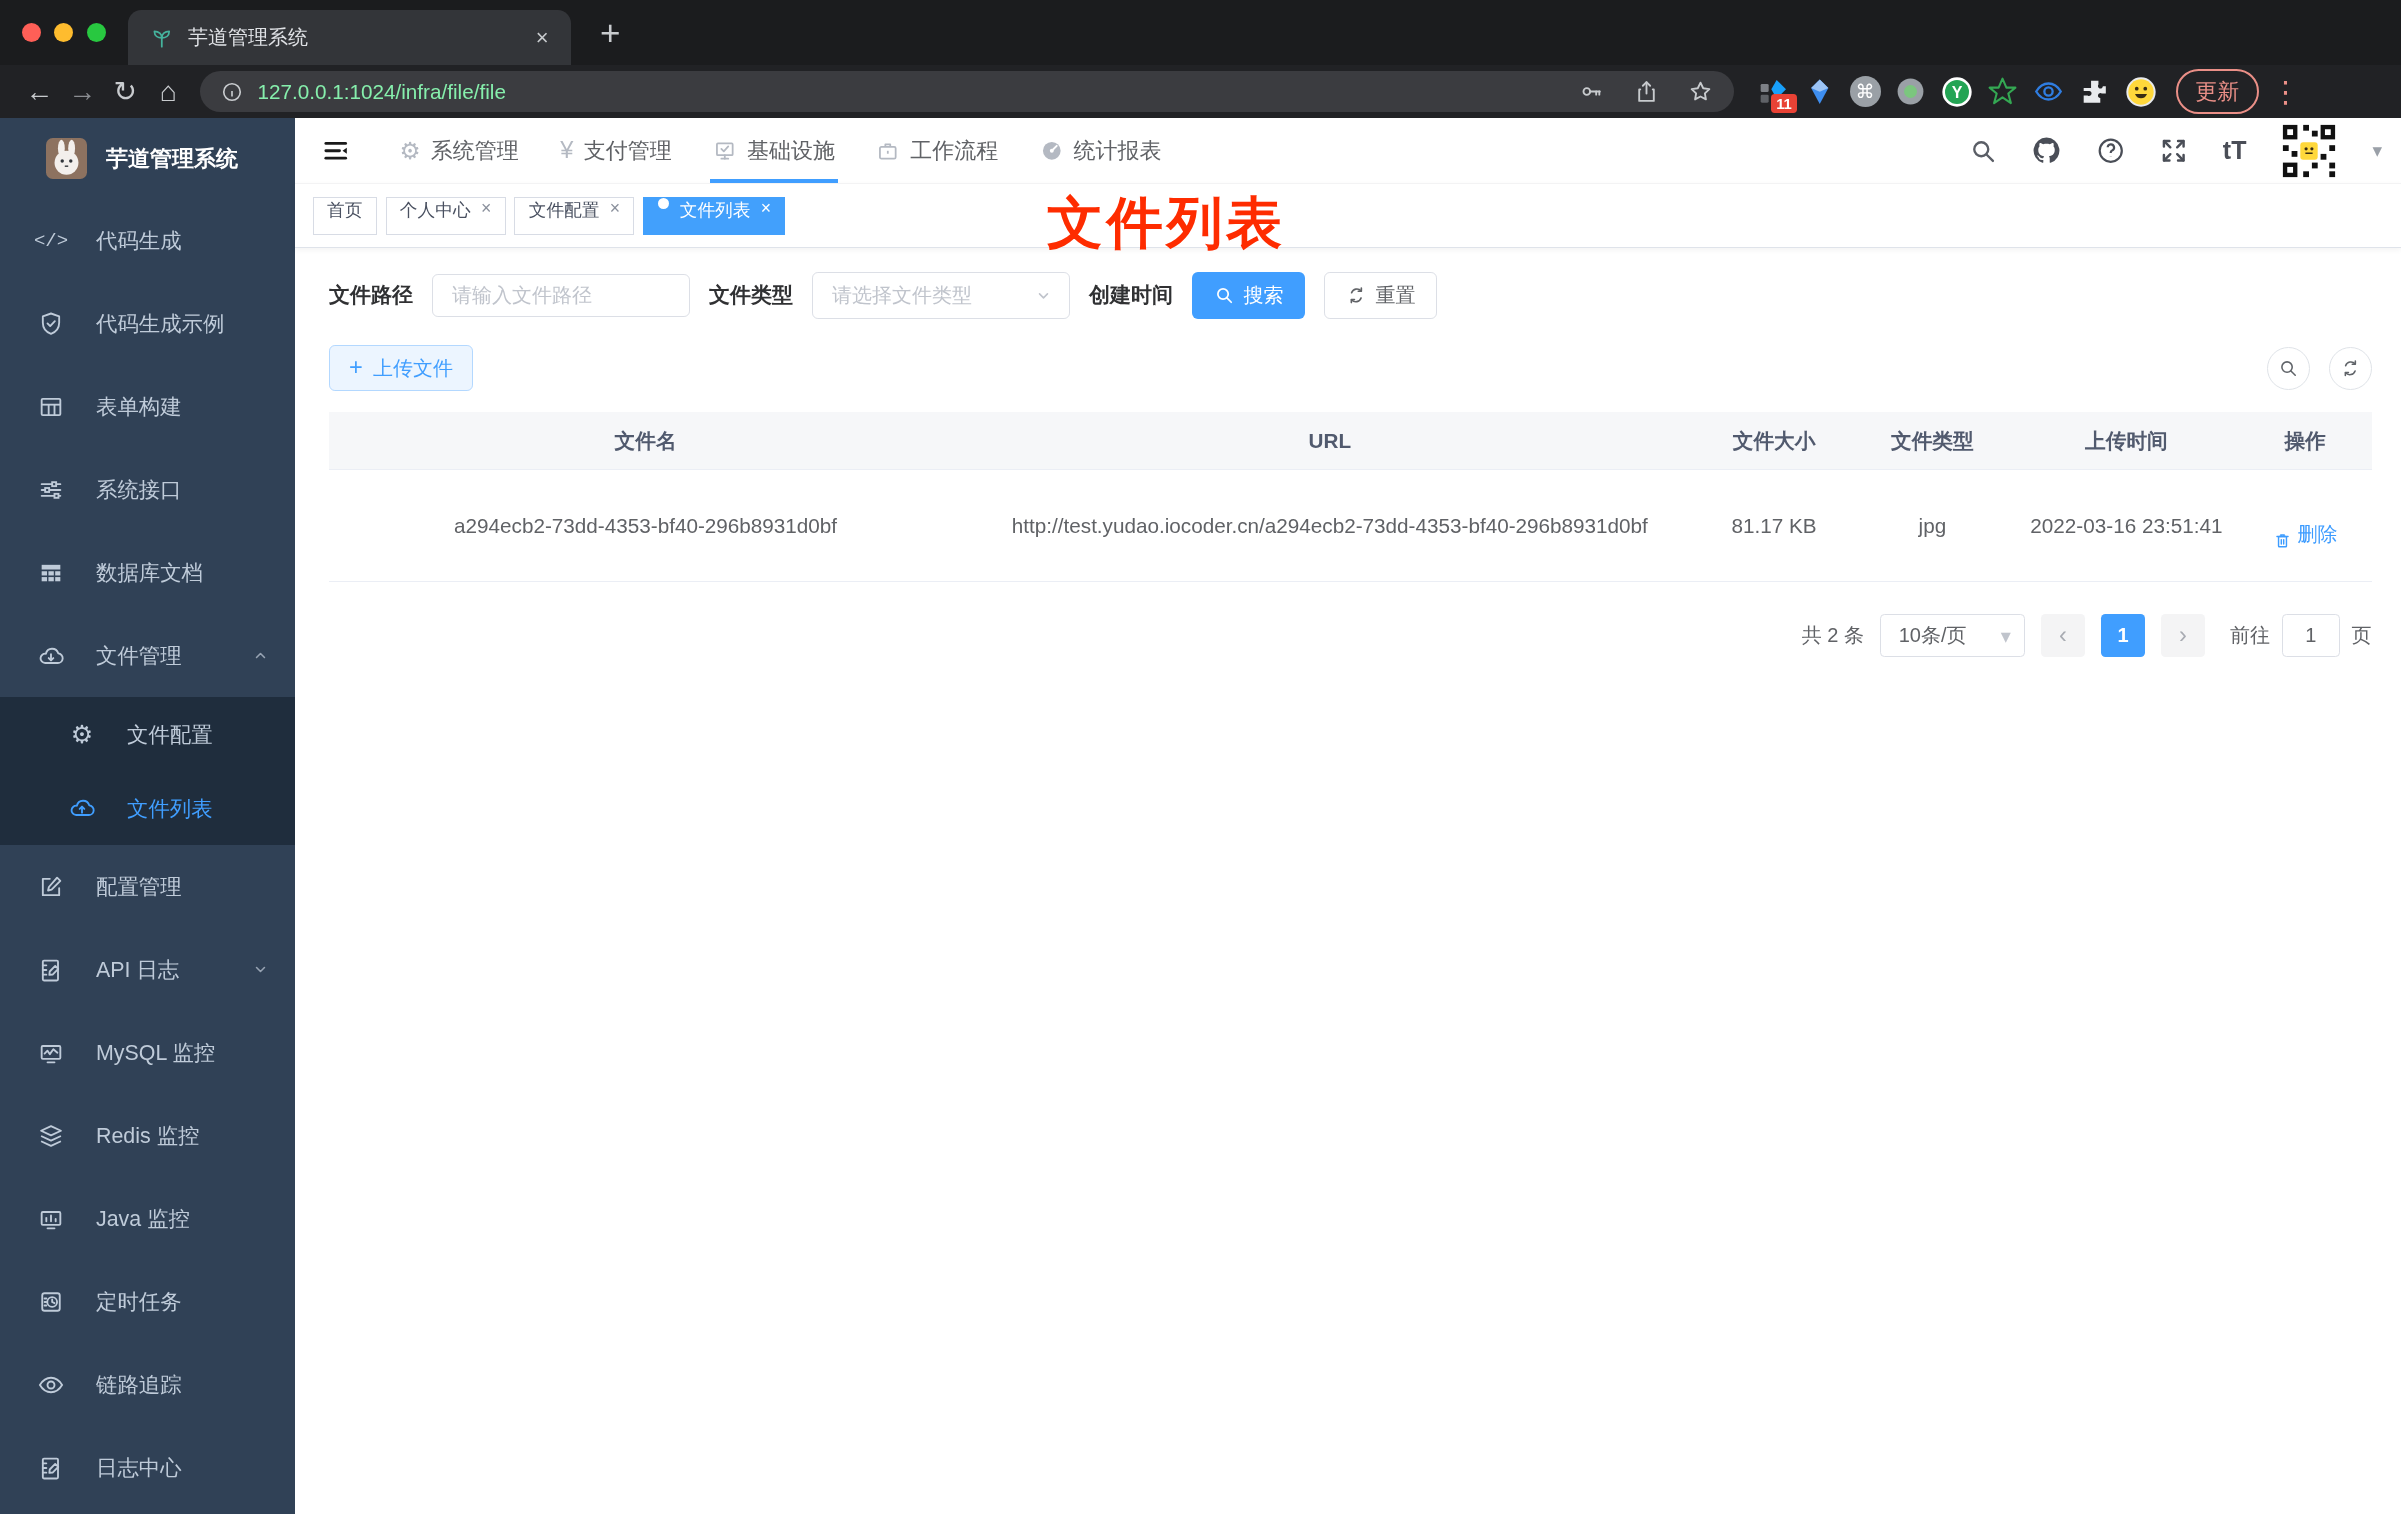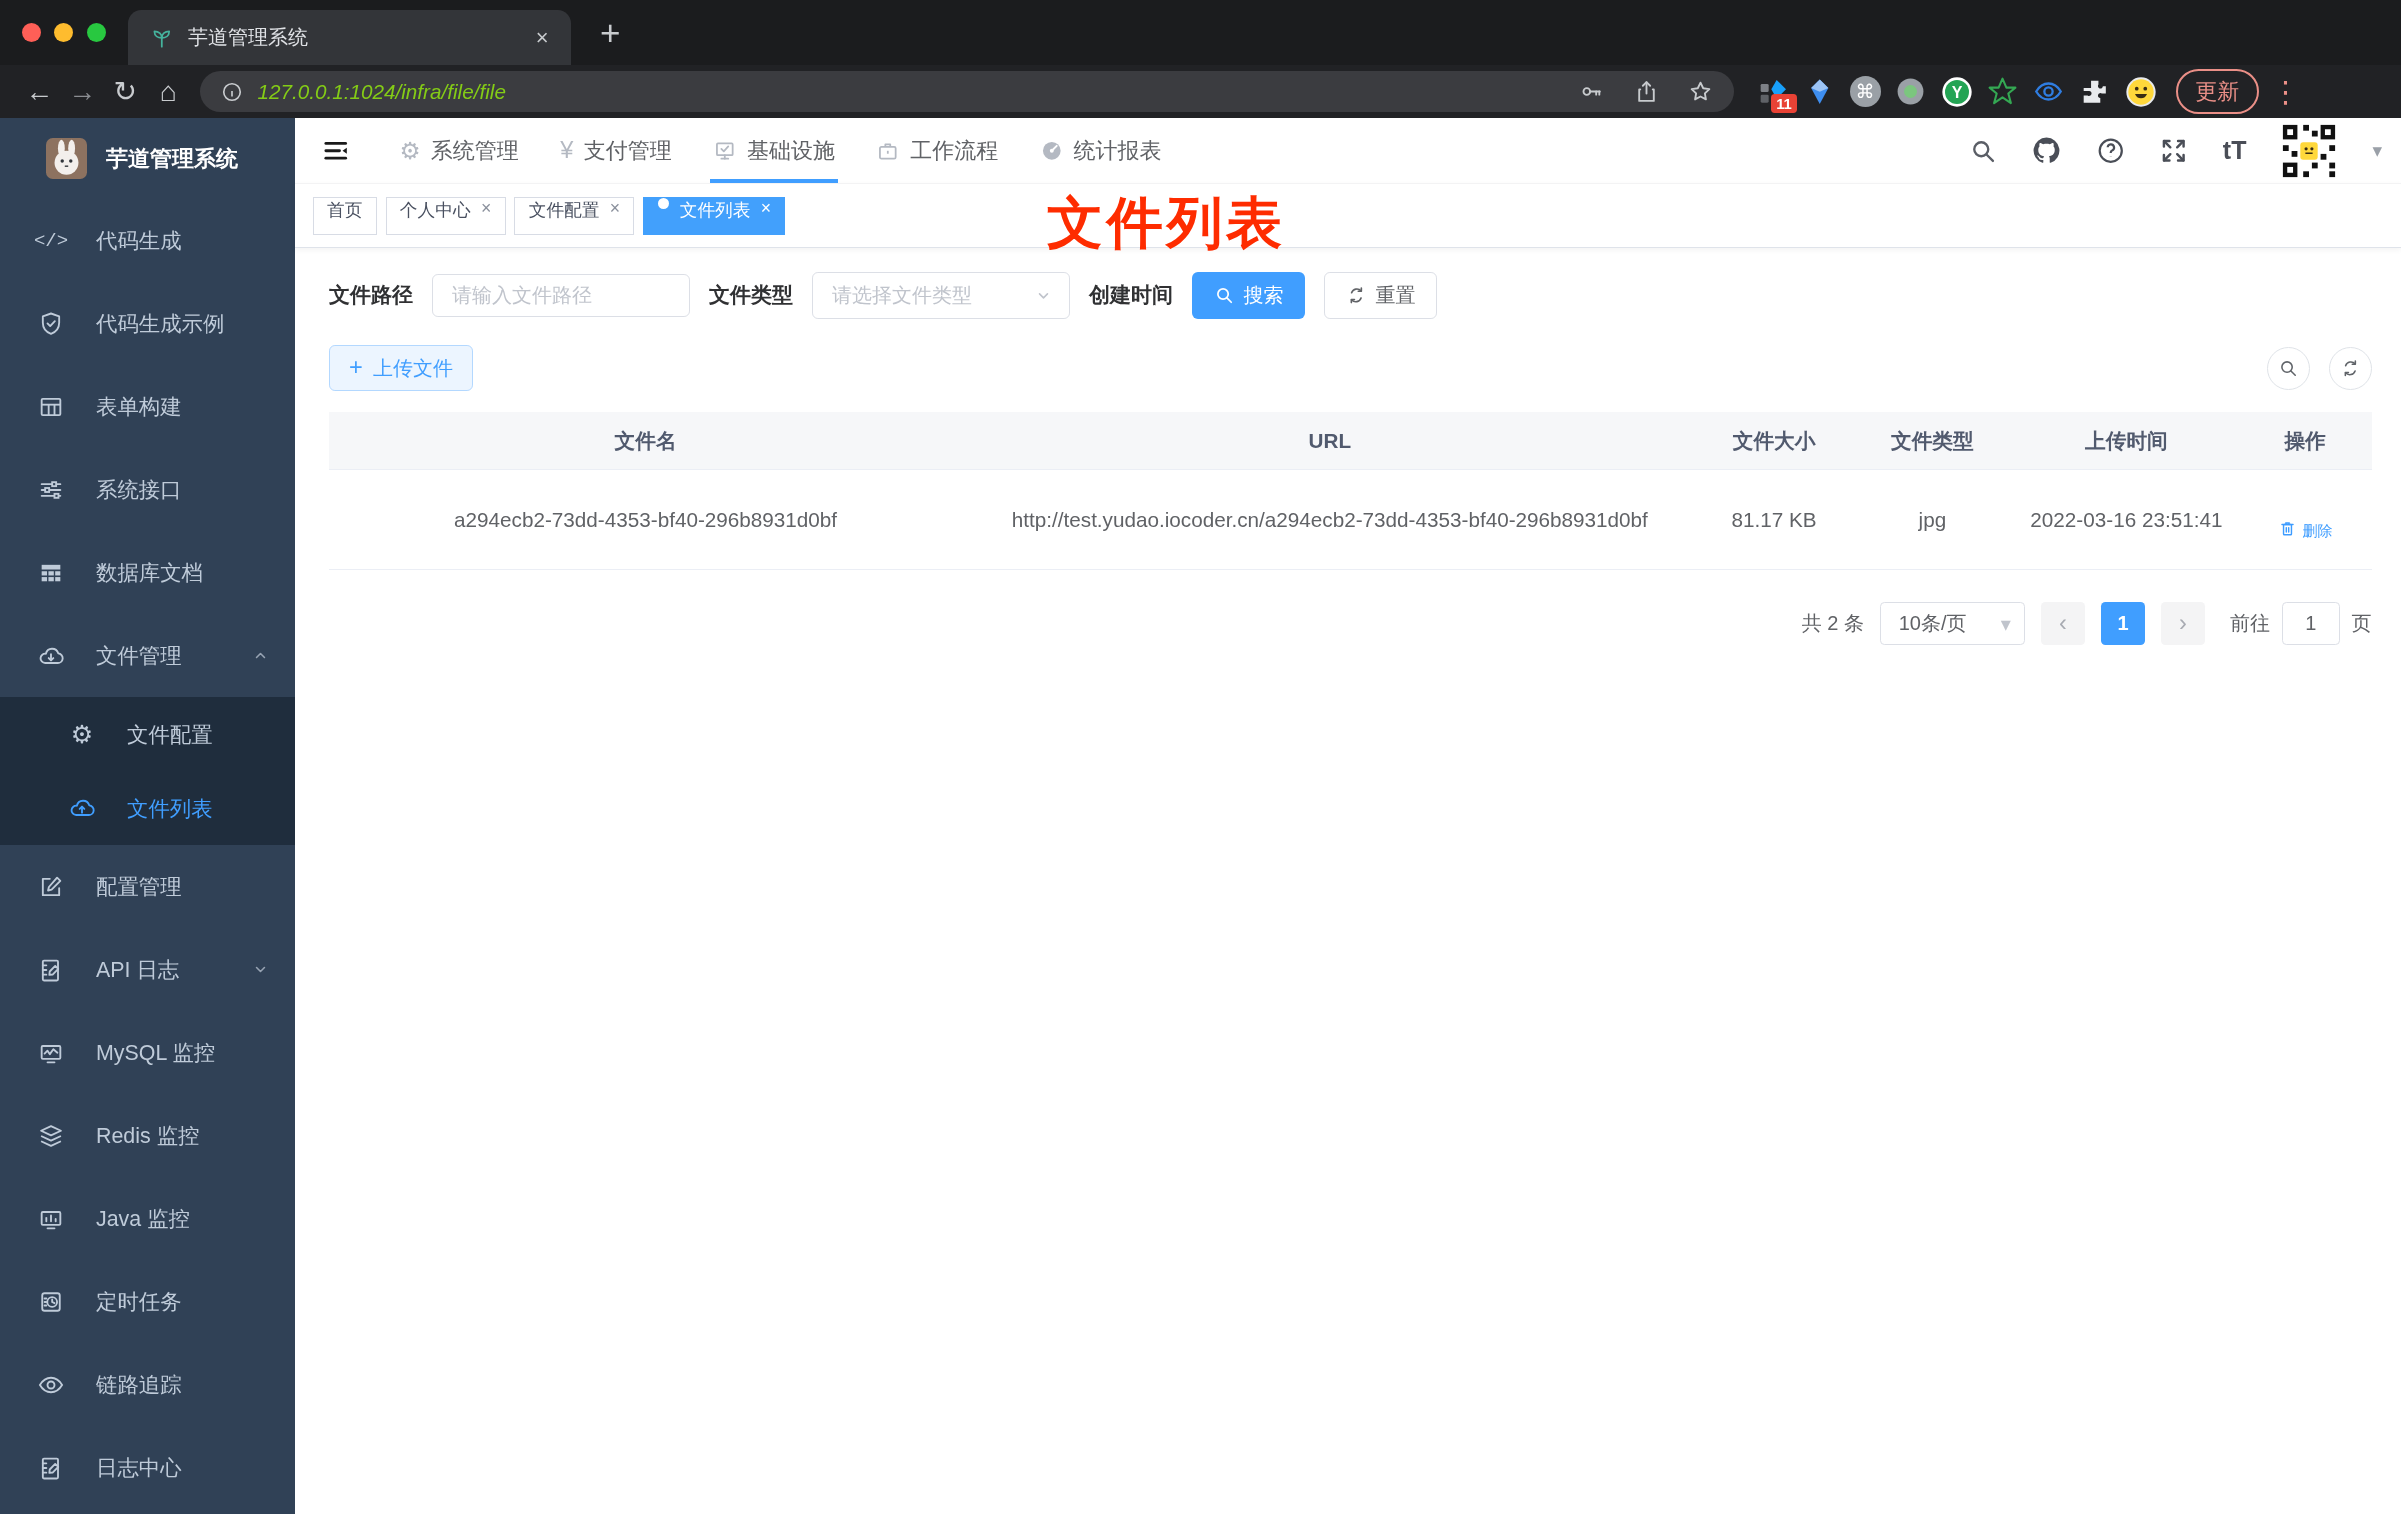--- a/index.html
+++ b/index.html
@@ -13,21 +13,21 @@
   .light { width:19px; height:19px; border-radius:50%; }
   .light.red{background:#ff5f57}.light.yellow{background:#febc2e}.light.green{background:#28c840}
   .tab { width:443px; height:55px; background:#333539; border-radius:13.3px 13.3px 0 0;
     display:flex; align-items:center; gap:14.8px; padding:0 22px; color:#dfe1e5; font-size:20px; }
   .tab-close { margin-left:auto; color:#c8cbce; font-size:22px; }
   .newtab { color:#c8cbce; font-size:35px; margin-left:29.5px; align-self:center; line-height:1; }
   .toolbar { height:53px; background:#212225; display:flex; align-items:center; padding:0 17.7px; }
   .nav-btn { width:43px; height:43px; display:flex; align-items:center; justify-content:center;
     color:#c8cbce; font-size:28px; }
   .url-pill { width:1534px; height:41px; background:#3b3c40; border-radius:20.7px; margin-left:10.3px;
-    display:flex; align-items:center; gap:14.8px; padding:0 20.7px; color:#84cc16; font-size:20.7px;font-style:italic; }
+    display:flex; align-items:center; gap:14.8px; padding:0 20.7px; color:#86efac; font-size:20.7px; }
   .pill-right { margin-left:auto; display:flex; align-items:center; gap:29.5px; color:#c8cbce; }
   .extensions { display:flex; align-items:center; gap:14px; margin-left:23.6px; }
   .ext { width:32px; height:32px; display:flex; align-items:center; justify-content:center; position:relative; }
   .badge { position:absolute; right:-7.4px; bottom:-5.9px; background:#e94235; color:#fff;
     font-size:14.8px; padding:1.5px 5.2px; border-radius:3.7px; font-weight:700; }
   .gray-circle { width:31px; height:31px; border-radius:50%; background:#9aa0a6;
     display:flex; align-items:center; justify-content:center; color:#fff; font-size:19px; }
   .update-pill { margin-left:19px; border:2.2px solid #ea8f87; color:#ea8f87; border-radius:25px;
     padding:5.9px 17.7px; font-size:22px; white-space:nowrap; }
   .kebab { color:#ea8f87; font-size:29.5px; margin:0 8.9px 0 11.8px; letter-spacing:0; }
@@ -101,21 +101,21 @@
     padding:0 19px; border-radius:5.9px; display:inline-flex; align-items:center; gap:10.3px; font-size:20px; }
   .mini-circles { display:flex; gap:19px; }
   .circle-btn { width:43px; height:43px; border:1.5px solid #dfe3e8; border-radius:50%;
     display:flex; align-items:center; justify-content:center; color:#5f6368; background:#fff; }
 
   table { width:100%; border-collapse:collapse; margin-top:20.7px; table-layout:fixed; }
   th { height:58px; background:#f6f7f9; color:#515a6e; font-weight:700; font-size:20.7px;
     text-align:center; border-bottom:1.5px solid #ebeef5; }
   td { padding:22px 13.3px; font-size:20.7px; color:#606266; text-align:center;
     word-break:break-all; line-height:1.55; border-bottom:1.5px solid #ebeef5; }
-  .link-del { color:#3d9cff; display:inline-flex; align-items:flex-start; gap:5.9px; font-size:15px; white-space:nowrap;margin-top:27px; }
+  .link-del { color:#3d9cff; display:inline-flex; align-items:flex-end; gap:5.9px; font-size:20px; white-space:nowrap;margin-top:27px; }
 
   .pagination { margin-top:32px; display:flex; justify-content:flex-end; align-items:center;
     gap:16px; font-size:20px; color:#606266; }
   .p-size { width:145px; height:43px; border:1.5px solid #dcdfe6; border-radius:4.4px;
     display:flex; align-items:center; justify-content:space-between; padding:0 13.3px 0 17.7px; color:#606266; }
   .p-caret { color:#c0c4cc; }
   .p-btn { width:44px; height:43px; background:#f4f4f5; border-radius:4.4px;
     display:flex; align-items:center; justify-content:center; color:#a8abb2; font-size:23.6px; }
   .p-cur { width:44px; height:43px; background:#409eff; color:#fff; border-radius:4.4px;
     display:flex; align-items:center; justify-content:center; font-weight:700; }

